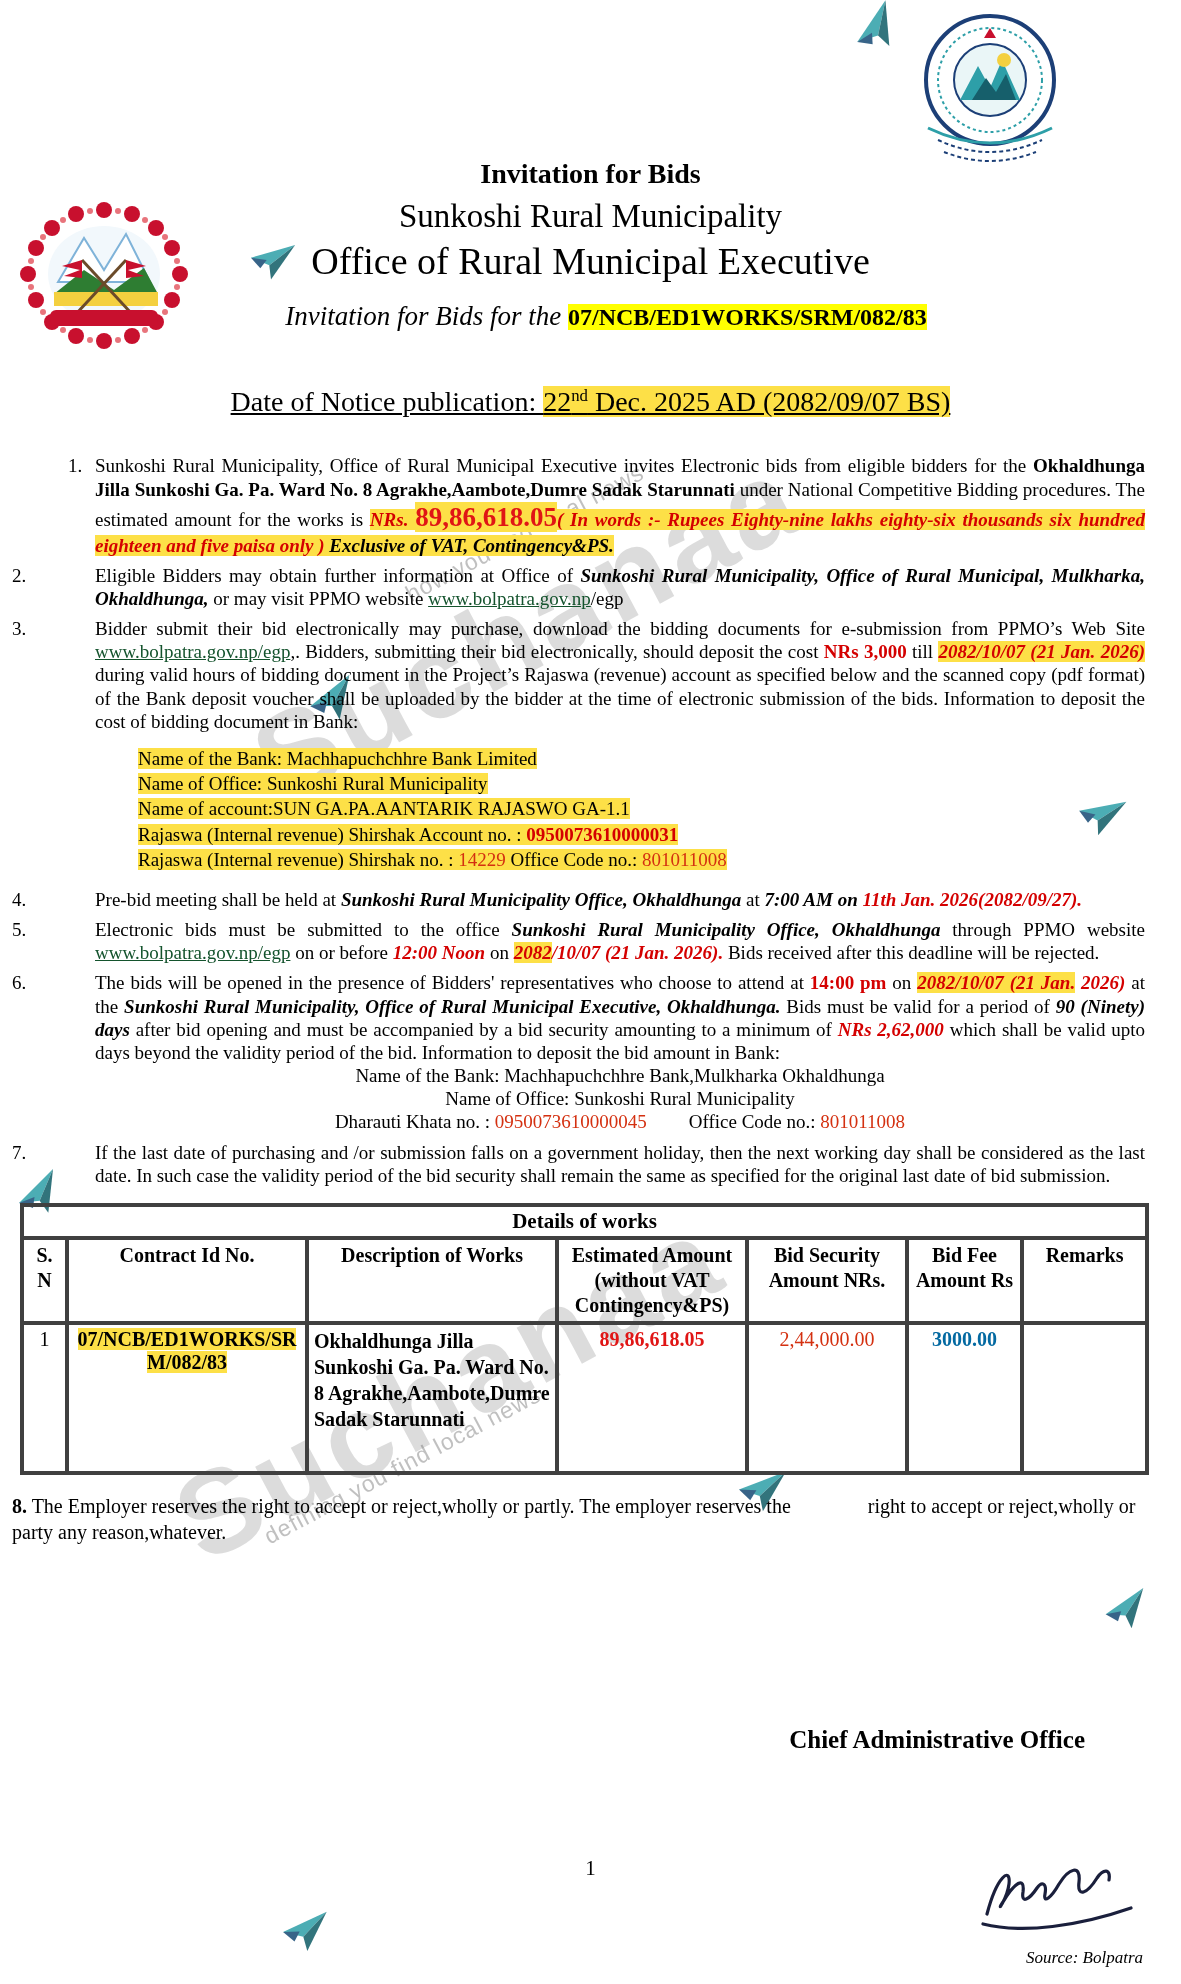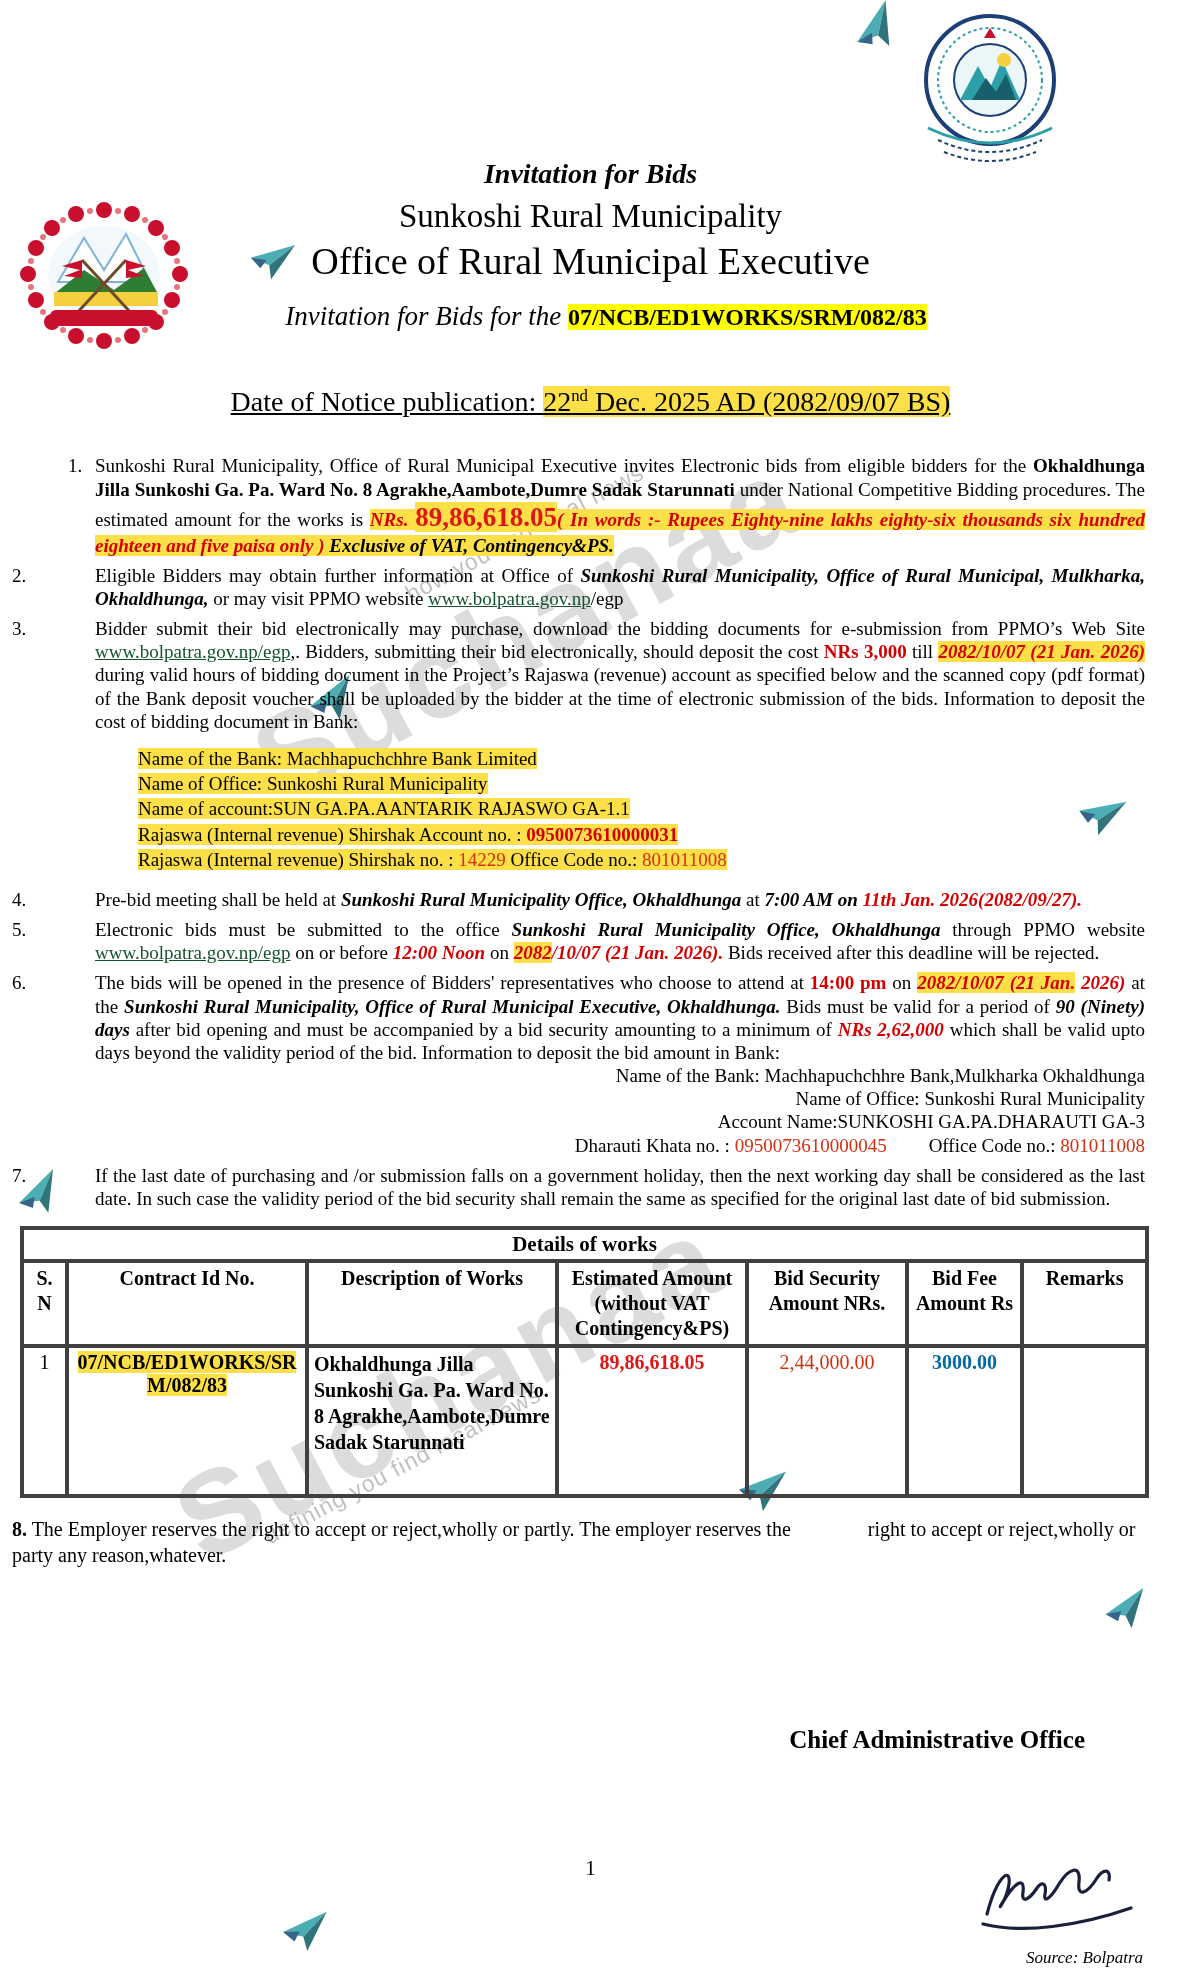--- a/index.html
+++ b/index.html
@@ -5,21 +5,21 @@
   html,body{margin:0;padding:0;background:#ffffff;}
   .doc{position:relative;width:1181px;height:1984px;background:#fff;overflow:hidden;
        font-family:"Liberation Serif","DejaVu Serif",serif;color:#000;}
   
   .wm{position:absolute;z-index:0;pointer-events:none;font-family:"Liberation Sans","DejaVu Sans",sans-serif;white-space:nowrap;}
   .wm-big{font-size:118px;font-weight:bold;letter-spacing:5px;color:rgba(120,120,120,0.26);transform:rotate(-28deg);}
   .wm-tag{font-size:23px;color:rgba(130,130,130,0.50);transform:rotate(-28deg);letter-spacing:1px;}
   .plane{position:absolute;z-index:0;opacity:.85;pointer-events:none;}
   
   .hdr{position:relative;z-index:1;text-align:center;padding-top:158px;}
-  .t-bids{font-size:28px;font-weight:bold;font-style:italic;margin-bottom:8px;}
+  .t-bids{font-size:28px;font-weight:bold;margin-bottom:8px;}
   .t-muni{font-size:33px;margin-bottom:4px;}
   .t-office{font-size:38px;margin-bottom:18px;}
   .t-invite{font-size:27px;font-style:italic;margin-bottom:54px;padding-left:31px;}
   .t-invite .contract{font-style:normal;font-weight:bold;font-size:24px;background:#ffff00;}
   .t-date{font-size:28px;margin-bottom:36px;}
   .ul{text-decoration:underline;}
   sup{font-size:60%;vertical-align:super;}
   
   .list{position:relative;z-index:1;margin:0 36px 0 0;font-size:19px;line-height:1.22;text-align:justify;}
   .item{display:flex;margin-bottom:7px;}
@@ -29,21 +29,21 @@
   .b{font-weight:bold;}
   .bi{font-weight:bold;font-style:italic;}
   .red{color:#d43010;}
   .redb{color:#d40000;font-weight:bold;}
   .redbi{color:#d40000;font-weight:bold;font-style:italic;}
   .hl{background:#fde047;}
   .big-amt{font-size:27px;font-weight:bold;color:#e01515;}
   .lnk{color:#14532d;text-decoration:underline;cursor:pointer;}
   .bank{margin:14px 0 10px 0;text-align:left;padding-left:43px;}
   .hl-line{margin-bottom:2px;}
-  .plainlines div{text-align:right;}
+  .plainlines div{text-align:center;}
   .gap-sm{display:inline-block;width:42px;}
   
   table.works{position:relative;z-index:1;border-collapse:collapse;table-layout:fixed;width:1125px;margin:16px 36px 8px 20px;}
   table.works td,table.works th{border:4px solid #404040;vertical-align:top;padding:3px 5px;box-sizing:border-box;}
   tr.cap td{text-align:center;font-weight:bold;font-size:21px;padding:2px;}
   tr.head th{text-align:center;font-weight:bold;font-size:20px;line-height:1.25;}
   tr.data td{font-size:20px;}
   .c-sn{text-align:center;}
   .c-contract{text-align:center;font-weight:bold;word-break:break-all;font-size:21px;}
   .c-desc{font-weight:bold;line-height:1.3;}
@@ -224,21 +224,20 @@
       </div>
     </div>
 
     <div class="item">
       <div class="num">6.</div>
       <div class="txt">
         <span>The bids will be opened in the presence of Bidders' representatives who choose to attend at </span><span class="redb">14:00 pm</span><span> on </span><span class="hl redbi">2082/10/07 (21 Jan.</span><span class="redbi"> 2026)</span><span>  at the </span><span class="bi">Sunkoshi Rural Municipality, Office of Rural Municipal Executive, Okhaldhunga.</span><span> Bids must be valid for a period of </span><span class="bi">90 (Ninety) days</span><span> after bid opening and must be accompanied by a bid security amounting to a minimum of </span><span class="redbi">NRs 2,62,000</span><span> which shall be valid upto  days beyond the validity period of the bid. Information to deposit the bid amount in Bank:</span>
         <div class="plainlines">
           <div>Name of the Bank: Machhapuchchhre Bank,Mulkharka Okhaldhunga</div>
           <div>Name of Office: Sunkoshi Rural Municipality</div>
-          <div>Account Name:SUNKOSHI GA.PA.DHARAUTI GA-3</div>
           <div><span>Dharauti Khata no. : </span><span class="red">0950073610000045</span><span class="gap-sm"></span><span>Office Code no.: </span><span class="red">801011008</span></div>
         </div>
       </div>
     </div>
 
     <div class="item">
       <div class="num">7.</div>
       <div class="txt">
         <span>If the last date of purchasing and /or submission falls on a government holiday, then the next working day shall be considered as the last date. In such case the validity period of the bid security shall remain the same as specified for the original last date of bid submission.</span>
       </div>

